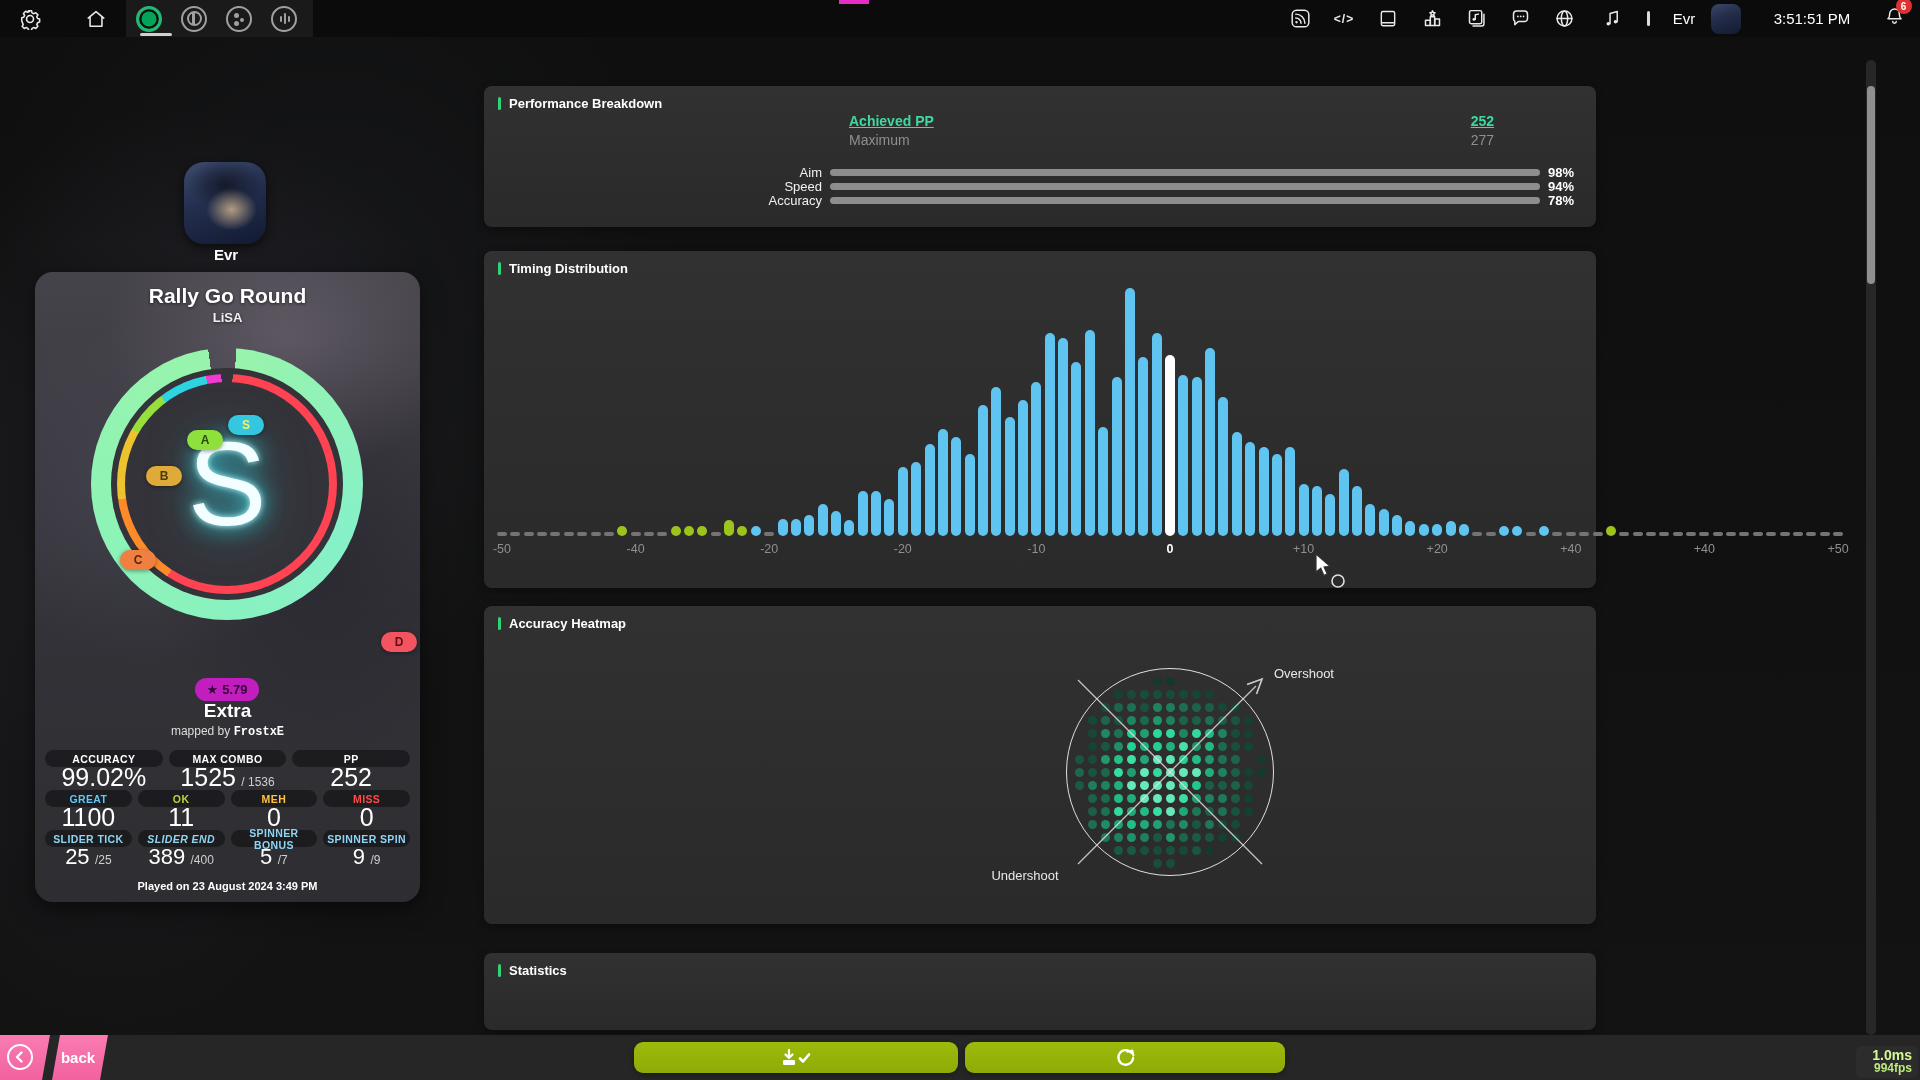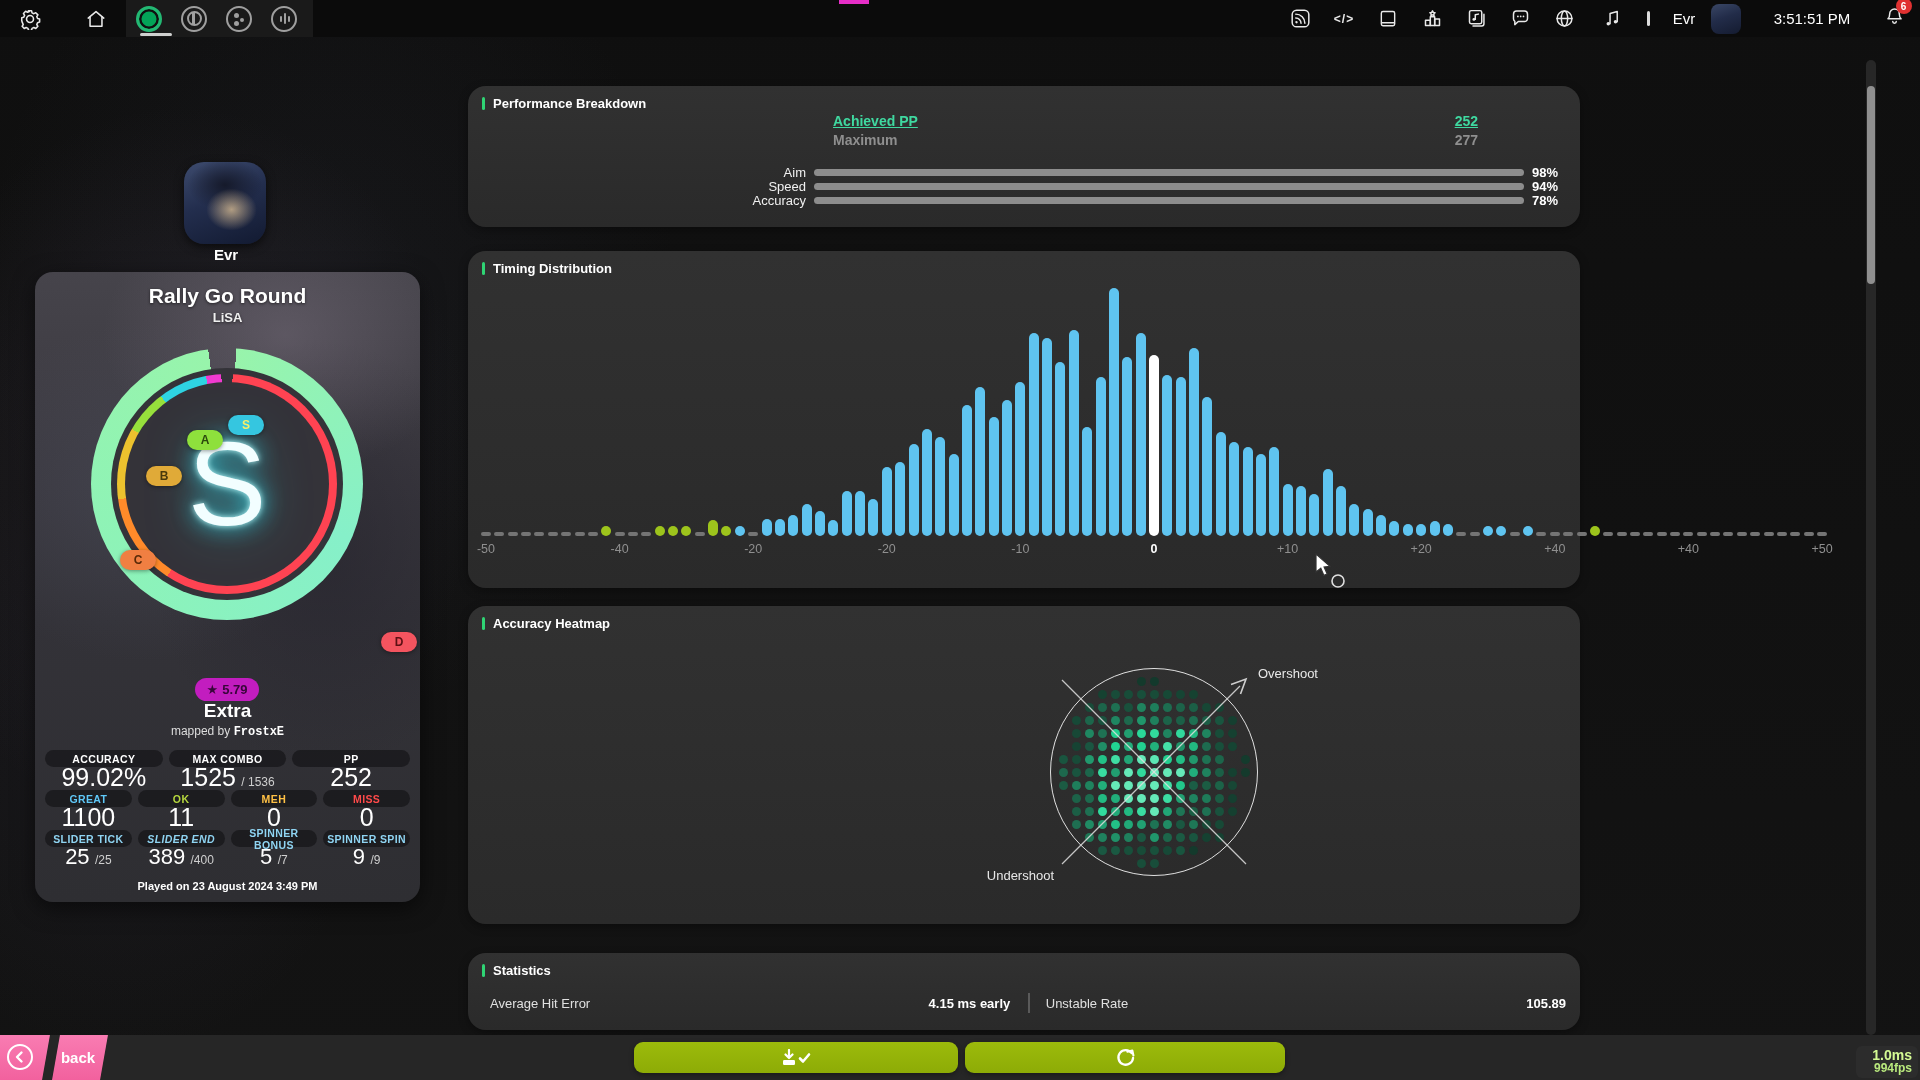--- a/index.html
+++ b/index.html
@@ -79,53 +79,53 @@
   #stats-grid { position:absolute; left:10px; top:478px; width:365px; }
   .sg-row { display:flex; gap:6px; margin-bottom:4px; }
   .sg-cell { flex:1; text-align:center; }
   .sg-pill { height:17px; border-radius:9px; background:rgba(12,12,14,.55); font-size:10.5px; font-weight:bold; letter-spacing:.4px; display:flex; align-items:center; justify-content:center; color:#fff; }
   .sg-val { height:19px; line-height:20px; color:#fff; font-weight:300; font-size:25px; white-space:nowrap; }
   .sg-row.row3 .sg-val { font-size:22px; }
   .sg-suffix { font-size:12px; color:#cfcfcf; font-weight:400; margin-left:2px; }
   #played-on { position:absolute; top:608px; width:100%; text-align:center; color:#fff; font-size:11px; font-weight:bold; }
 
   
-  .panel { position:absolute; left:468px; width:1112px; border-radius:18px; background:linear-gradient(180deg,#313131 0%,#2a2a2a 100%); box-shadow:0 3px 10px rgba(0,0,0,.35); }
+  .panel { position:absolute; left:484px; width:1112px; border-radius:8px; background:linear-gradient(180deg,#313131 0%,#2a2a2a 100%); box-shadow:0 3px 10px rgba(0,0,0,.35); }
   #performance-panel { top:86px; height:141px; }
   #timing-panel { top:251px; height:337px; }
   #heatmap-panel { top:606px; height:318px; }
   #stats-panel { top:953px; height:77px; }
   .panel-header { position:absolute; top:10px; left:14px; display:flex; align-items:center; gap:8px; color:#fff; font-size:13px; font-weight:bold; }
   .tick { width:3px; height:13px; border-radius:2px; background:#2fd474; }
 
   .pp-lab { position:absolute; left:365px; font-size:14px; font-weight:600; }
   .pp-val { position:absolute; left:890px; width:120px; text-align:right; font-size:14px; font-weight:600; }
   .teal { color:#3fd9a0;text-decoration:underline; }
-  .gray { color:#8f8f8f; font-weight:700; }
+  .gray { color:#8f8f8f; font-weight:400; }
   #pb-rows { position:absolute; left:0; top:80px; width:100%; }
   .pb-row { position:absolute; left:0; width:100%; height:12px; }
   .pb-label { position:absolute; left:0; top:-1px; width:338px; text-align:right; color:#f0f0f0; font-size:13px; }
   .pb-track { position:absolute; left:346px; top:2.5px; width:710px; height:7px; border-radius:4px; background:#8d8d8d; overflow:hidden; }
   .pb-fill { height:100%; border-radius:4px; background:#45e0a2; }
   .pb-pct { position:absolute; left:1064px; top:-1px; color:#fff; font-size:13px; font-weight:600; }
 
   #hist-bars { position:absolute; left:0; top:0; width:1370px; height:285px; }
   .bin { position:absolute; bottom:0; width:10px; border-radius:5px; }
   .bin.dash { height:4px; border-radius:2px; }
   #hist-axis { position:absolute; left:0; top:291px; width:1370px; height:16px; }
   .ax-lab { position:absolute; width:44px; text-align:center; font-size:12.5px; color:#8f8f8f; }
   .ax-lab.zero { color:#fff; font-weight:bold; }
 
   #hm-circle { position:absolute; left:582px; top:62px; width:208px; height:208px; border-radius:50%; border:1.5px solid rgba(255,255,255,.85); }
   #hm-dots { position:absolute; left:0; top:0; width:1370px; height:318px; }
   .hm-dot { position:absolute; width:9px; height:9px; border-radius:50%; }
   #hm-lines { position:absolute; left:0; top:0; }
   .hm-label { position:absolute; color:#e8e8e8; font-size:13px; }
   #hm-overshoot { left:790px; top:60px; }
-  #hm-undershoot { left:496px; top:262px; width:90px; text-align:right; }
+  #hm-undershoot { left:496px; top:262px; width:90px; text-align:center; }
 
   #stat-row { position:absolute; left:22px; right:14px; top:36px; height:28px; display:flex; align-items:center; }
   .stat-cell { flex:1; display:flex; align-items:center; justify-content:space-between; }
   .stat-cell.left { padding-right:18px; }
   .stat-cell.right { padding-left:16px; }
   .stat-label { color:#e0e0e0; font-size:13px; }
   .stat-value { color:#fff; font-size:13px; font-weight:bold; }
   .stat-divider { width:1.5px; height:20px; background:#5a5a5a; }
 
   #scroll-track { position:absolute; left:1866px; top:60px; width:10px; height:975px; border-radius:5px; background:#272727; }
@@ -675,31 +675,20 @@
     </svg>
     <span class="hm-label" id="hm-overshoot">Overshoot</span>
     <span class="hm-label" id="hm-undershoot">Undershoot</span>
   </section>
 
   <section id="stats-panel" class="panel">
     <div class="panel-header">
         <span class="tick"></span>
         <span>Statistics</span>
       </div>
-    <div id="stat-row">
-      <div class="stat-cell left">
-        <span class="stat-label">Average Hit Error</span>
-        <span class="stat-value">4.15 ms early</span>
-      </div>
-      <div class="stat-divider"></div>
-      <div class="stat-cell right">
-        <span class="stat-label">Unstable Rate</span>
-        <span class="stat-value">105.89</span>
-      </div>
-    </div>
   </section>
 
   <div id="scroll-track">
       <div id="scroll-thumb"></div>
     </div>
 
   <footer id="bottombar">
     <div class="pinkseg" id="pink1"></div>
     <div class="pinkseg" id="pink2"></div>
     <div id="back-icon">

